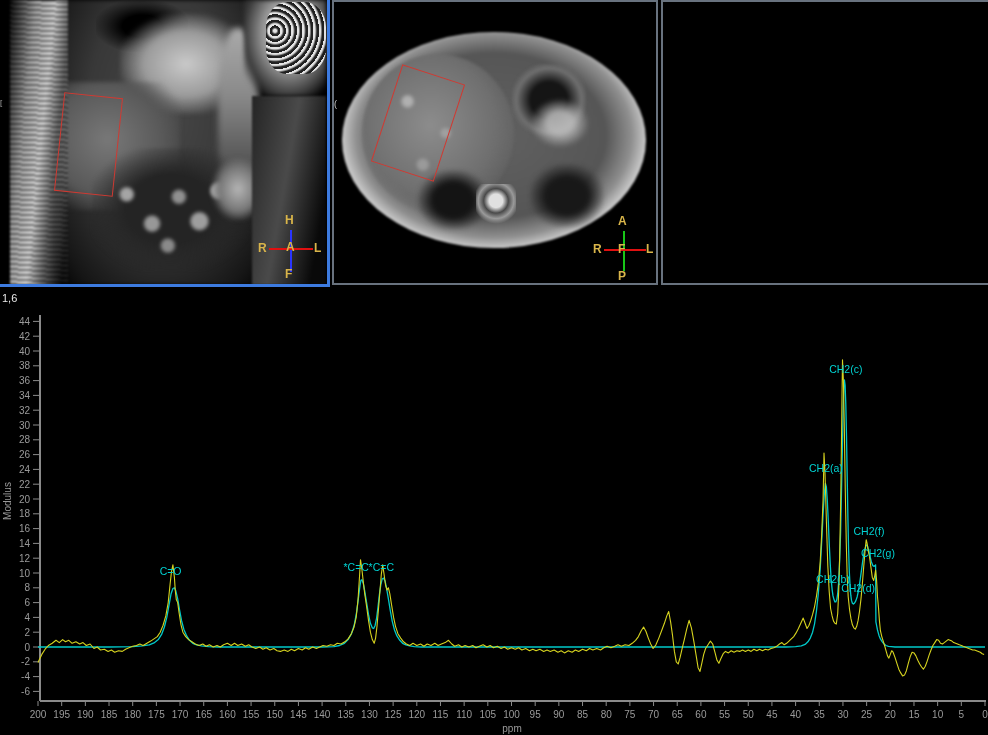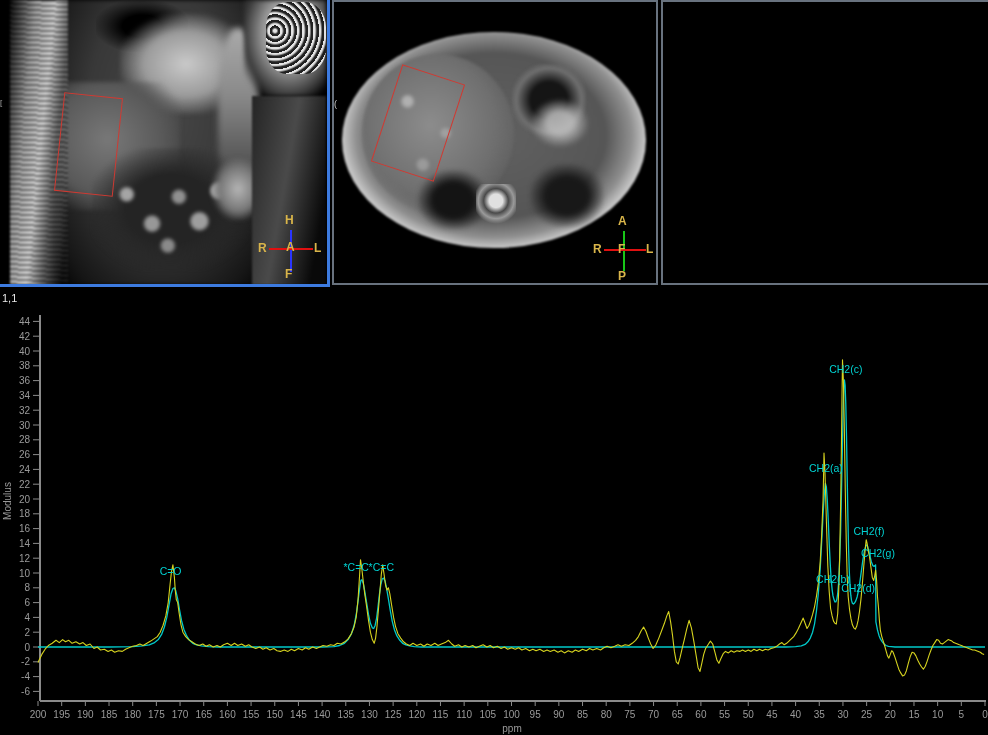--- a/index.html
+++ b/index.html
@@ -122,21 +122,21 @@
       <span style="left:0;top:29px;">R</span>
       <span style="left:25px;top:29px;">F</span>
       <span style="left:53px;top:29px;">L</span>
       <span style="left:25px;top:56px;">P</span>
     </div>
   </div>
 
   <div class="viewport" id="panel-empty" style="border-color: rgb(104, 114, 126);"></div>
 
   <div id="spectrum-panel">
-    <div id="cell-label">1,1</div>
+    <div id="cell-label">1,6</div>
     <svg id="chart" width="988" height="446" viewBox="0 0 988 446">
         <line x1="40" y1="26" x2="40" y2="412" stroke="#8a8a8a" stroke-width="2"></line>
         <line x1="40" y1="412" x2="986" y2="412" stroke="#8a8a8a" stroke-width="2"></line>
         <line x1="33" y1="32.39999999999998" x2="40" y2="32.39999999999998" stroke="#8a8a8a" stroke-width="1"></line>
         <text x="30" y="35.89999999999998" fill="#9a9a9a" font-size="10" text-anchor="end">44</text>
         <line x1="33" y1="47.19999999999999" x2="40" y2="47.19999999999999" stroke="#8a8a8a" stroke-width="1"></line>
         <text x="30" y="50.69999999999999" fill="#9a9a9a" font-size="10" text-anchor="end">42</text>
         <line x1="33" y1="62" x2="40" y2="62" stroke="#8a8a8a" stroke-width="1"></line>
         <text x="30" y="65.5" fill="#9a9a9a" font-size="10" text-anchor="end">40</text>
         <line x1="33" y1="76.80000000000001" x2="40" y2="76.80000000000001" stroke="#8a8a8a" stroke-width="1"></line>

